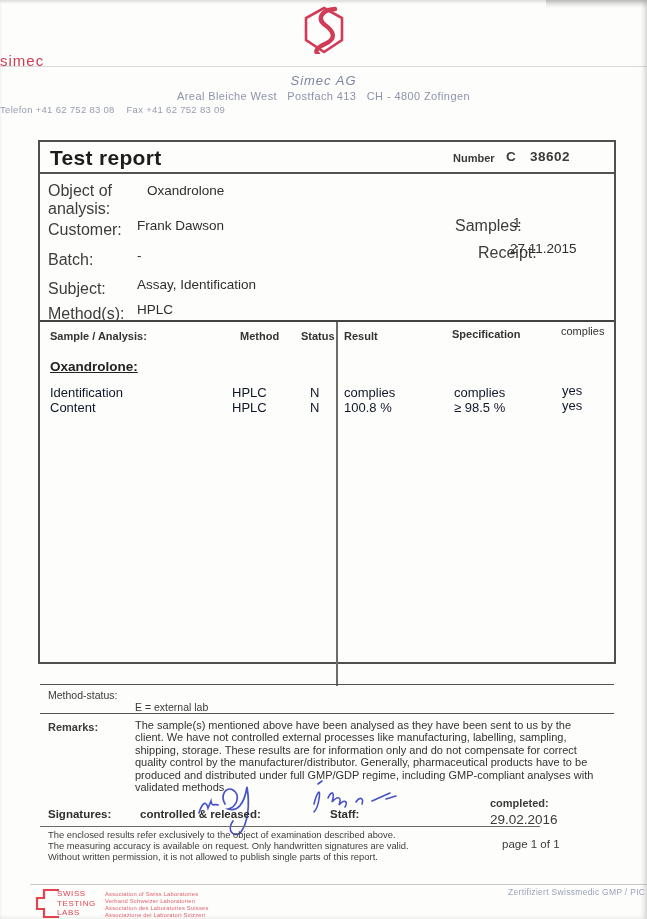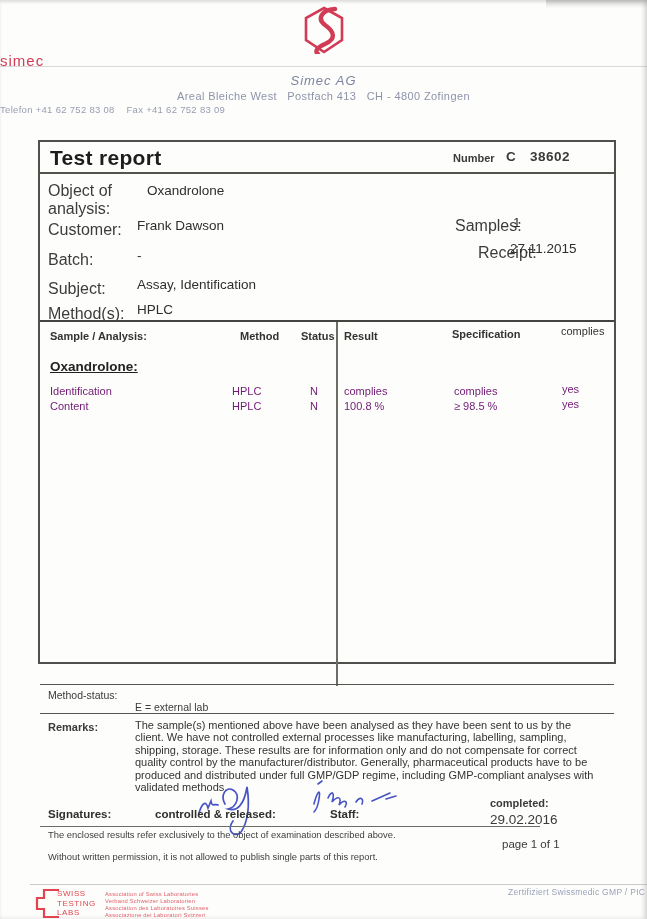--- a/index.html
+++ b/index.html
@@ -33,21 +33,21 @@
 
   .flabel { font-size:16px; font-weight:normal; color:#3c3c3a; }
   .fvalue { font-size:13.5px; color:#2e2e2c; }
 
   
   .tablezone { left:0; top:178px; width:100%; height:364px; border-top:2.5px solid #45433f; }
   .vdiv { left:296px; top:0; width:1.5px; height:364px; background:#6d6d68; }
   .th { font-size:11px; font-weight:bold; color:#333331; }
   .th-light { font-size:11px; color:#333331; }
   .group-title { font-size:13.5px; font-weight:bold; text-decoration:underline; color:#222220; }
-  .cell { font-size:11px; color:#701a75; }
+  .cell { font-size:13px; color:#0f172a; }
 
   
   .mstatus { left:0; top:542px; width:100%; height:30px; border-top:1.5px solid #56544f; border-bottom:1.5px solid #56544f; }
   .mlabel { left:8px; top:4px; font-size:10.5px; color:#3a3a38; }
   .mline1 { left:95px; top:4px; font-size:10.5px; color:#3a3a38; }
   .mline2 { left:95px; top:16px; font-size:10.5px; color:#3a3a38; }
   .rlabel { left:8px; top:579px; font-size:11px; font-weight:bold; }
   .rtext { left:95px; top:577px; width:464px; font-size:11px; line-height:12.4px; color:#333331; }
 
   
@@ -159,29 +159,30 @@
                M30,27 C25,18 31,9 38,13 C46,18 42,30 33,32 C42,35 49,28 52,10
                C55,28 53,45 46,55 C39,62 31,53 38,44" fill="none" stroke="#4553c4" stroke-width="1.7" stroke-linecap="round"></path>
     </svg>
     <svg class="abs" style="left:268px; top:638px;" width="92" height="34" viewBox="0 0 92 34">
       <path d="M10,4 L14,1 M6,24 C9,12 13,7 11,19 C10,26 9,29 6,32
                M20,18 C24,9 27,13 24,22 C30,15 34,17 31,25 C37,18 40,22 37,27
                M48,22 C52,16 56,18 54,24 M64,21 L82,13 M78,19 L88,16" fill="none" stroke="#4553c4" stroke-width="1.6" stroke-linecap="round"></path>
     </svg>
 
     <span class="abs siglabel" style="left:8px;   top:666px;">Signatures:</span>
-    <span class="abs siglabel" style="left:100px; top:666px;margin-left:15px;">controlled &amp; released:</span>
+    <span class="abs siglabel" style="left:100px; top:666px;">controlled &amp; released:</span>
     <span class="abs siglabel" style="left:290px; top:666px;">Staff:</span>
 
     <span class="abs completed-label">completed:</span>
     <span class="abs completed-date">29.02.2016</span>
     <span class="abs page-info">page 1 of 1</span>
 
     <div class="abs sig-line"></div>
     <span class="abs disclaimer" style="left:8px; top:687px;">The enclosed results refer exclusively to the object of examination described above.</span>
+    <span class="abs disclaimer" style="left:8px; top:698px;">The measuring accuracy is available on request. Only handwritten signatures are valid.</span>
     <span class="abs disclaimer" style="left:8px; top:709px;">Without written permission, it is not allowed to publish single parts of this report.</span>
   </div>
 
   <div class="abs footer-rule"></div>
 
   <svg class="abs" style="left:35px; top:888px;" width="24" height="31" viewBox="0 0 24 31">
     <path d="M24,2 H9 V10 H2 V21 H9 V29 H24" fill="none" stroke="#e2434f" stroke-width="2.2"></path>
   </svg>
   <div class="abs stl-text">
     <div>SWISS</div>

